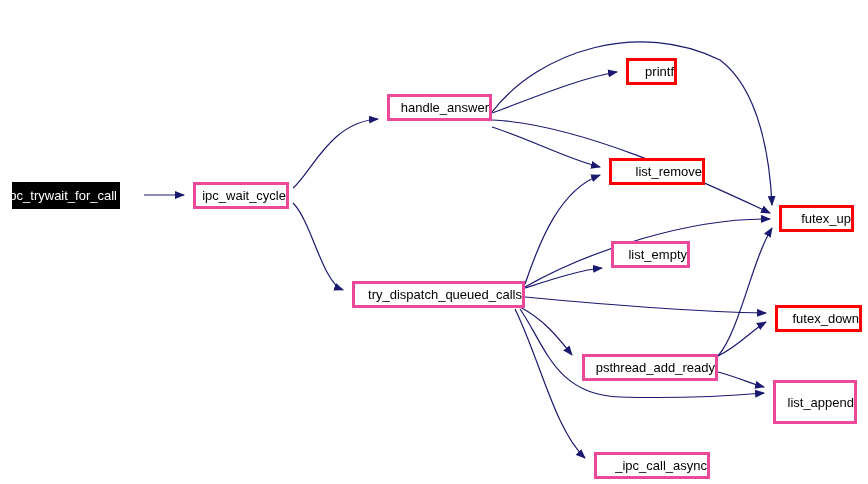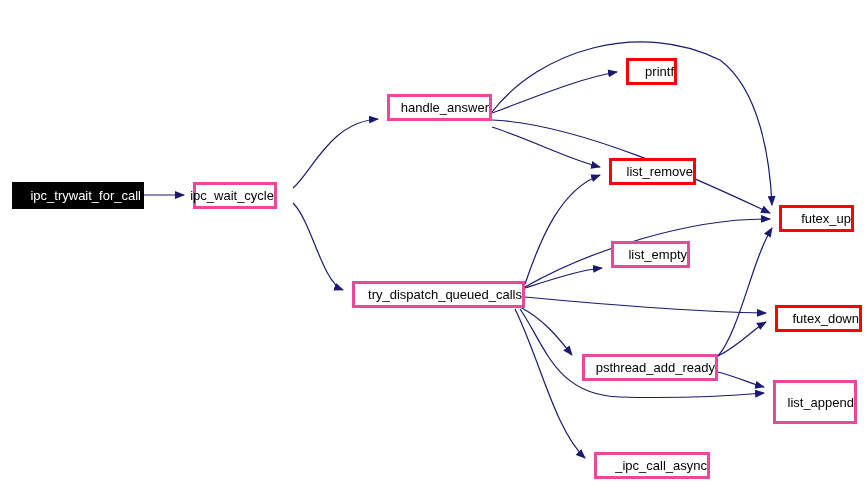--- a/index.html
+++ b/index.html
@@ -37,36 +37,36 @@
         <path d="M525,297 C610,305 700,312 766,313" fill="none" stroke="#191970" stroke-width="1.2" marker-end="url(#ah)"></path>
         <path d="M520,307 C545,320 560,340 572,355" fill="none" stroke="#191970" stroke-width="1.2" marker-end="url(#ah)"></path>
         <path d="M520,309 C545,345 555,395 620,397 C690,399 740,395 764,393" fill="none" stroke="#191970" stroke-width="1.2" marker-end="url(#ah)"></path>
         <path d="M515,309 C540,360 555,430 585,458" fill="none" stroke="#191970" stroke-width="1.2" marker-end="url(#ah)"></path>
         <path d="M718,356 C740,330 752,260 772,228" fill="none" stroke="#191970" stroke-width="1.2" marker-end="url(#ah)"></path>
         <path d="M718,356 C740,345 752,330 766,322" fill="none" stroke="#191970" stroke-width="1.2" marker-end="url(#ah)"></path>
         <path d="M718,372 C740,378 752,384 764,387" fill="none" stroke="#191970" stroke-width="1.2" marker-end="url(#ah)"></path>
       </g>
   </svg>
   <div id="node-layer">
-      <div class="node root" style="left: 12px; top: 182px; width: 132px; height: 27px;">
+      <div class="node root" style="left: 12px; top: 182px; width: 108px; height: 27px;">
         <span class="nlabel">ipc_trywait_for_call</span>
       </div>
-      <div class="node" style="left: 193px; top: 182px; width: 84px; height: 27px;">
+      <div class="node" style="left: 193px; top: 182px; width: 96px; height: 27px;">
         <span class="nlabel">ipc_wait_cycle</span>
       </div>
       <div class="node" style="left: 387px; top: 94px; width: 105px; height: 27px;">
         <span class="nlabel">handle_answer</span>
       </div>
       <div class="node" style="left: 352px; top: 281px; width: 173px; height: 27px;">
         <span class="nlabel">try_dispatch_queued_calls</span>
       </div>
       <div class="node red" style="left: 626px; top: 58px; width: 51px; height: 27px;">
         <span class="nlabel">printf</span>
       </div>
-      <div class="node red" style="left: 609px; top: 158px; width: 87px; height: 27px;">
+      <div class="node red" style="left: 609px; top: 158px; width: 96px; height: 27px;">
         <span class="nlabel">list_remove</span>
       </div>
       <div class="node red" style="left: 779px; top: 205px; width: 75px; height: 27px;">
         <span class="nlabel">futex_up</span>
       </div>
       <div class="node" style="left: 611px; top: 241px; width: 79px; height: 27px;">
         <span class="nlabel">list_empty</span>
       </div>
       <div class="node red" style="left: 775px; top: 305px; width: 87px; height: 27px; padding-left: 44px;">
         <span class="nlabel">futex_down</span>

